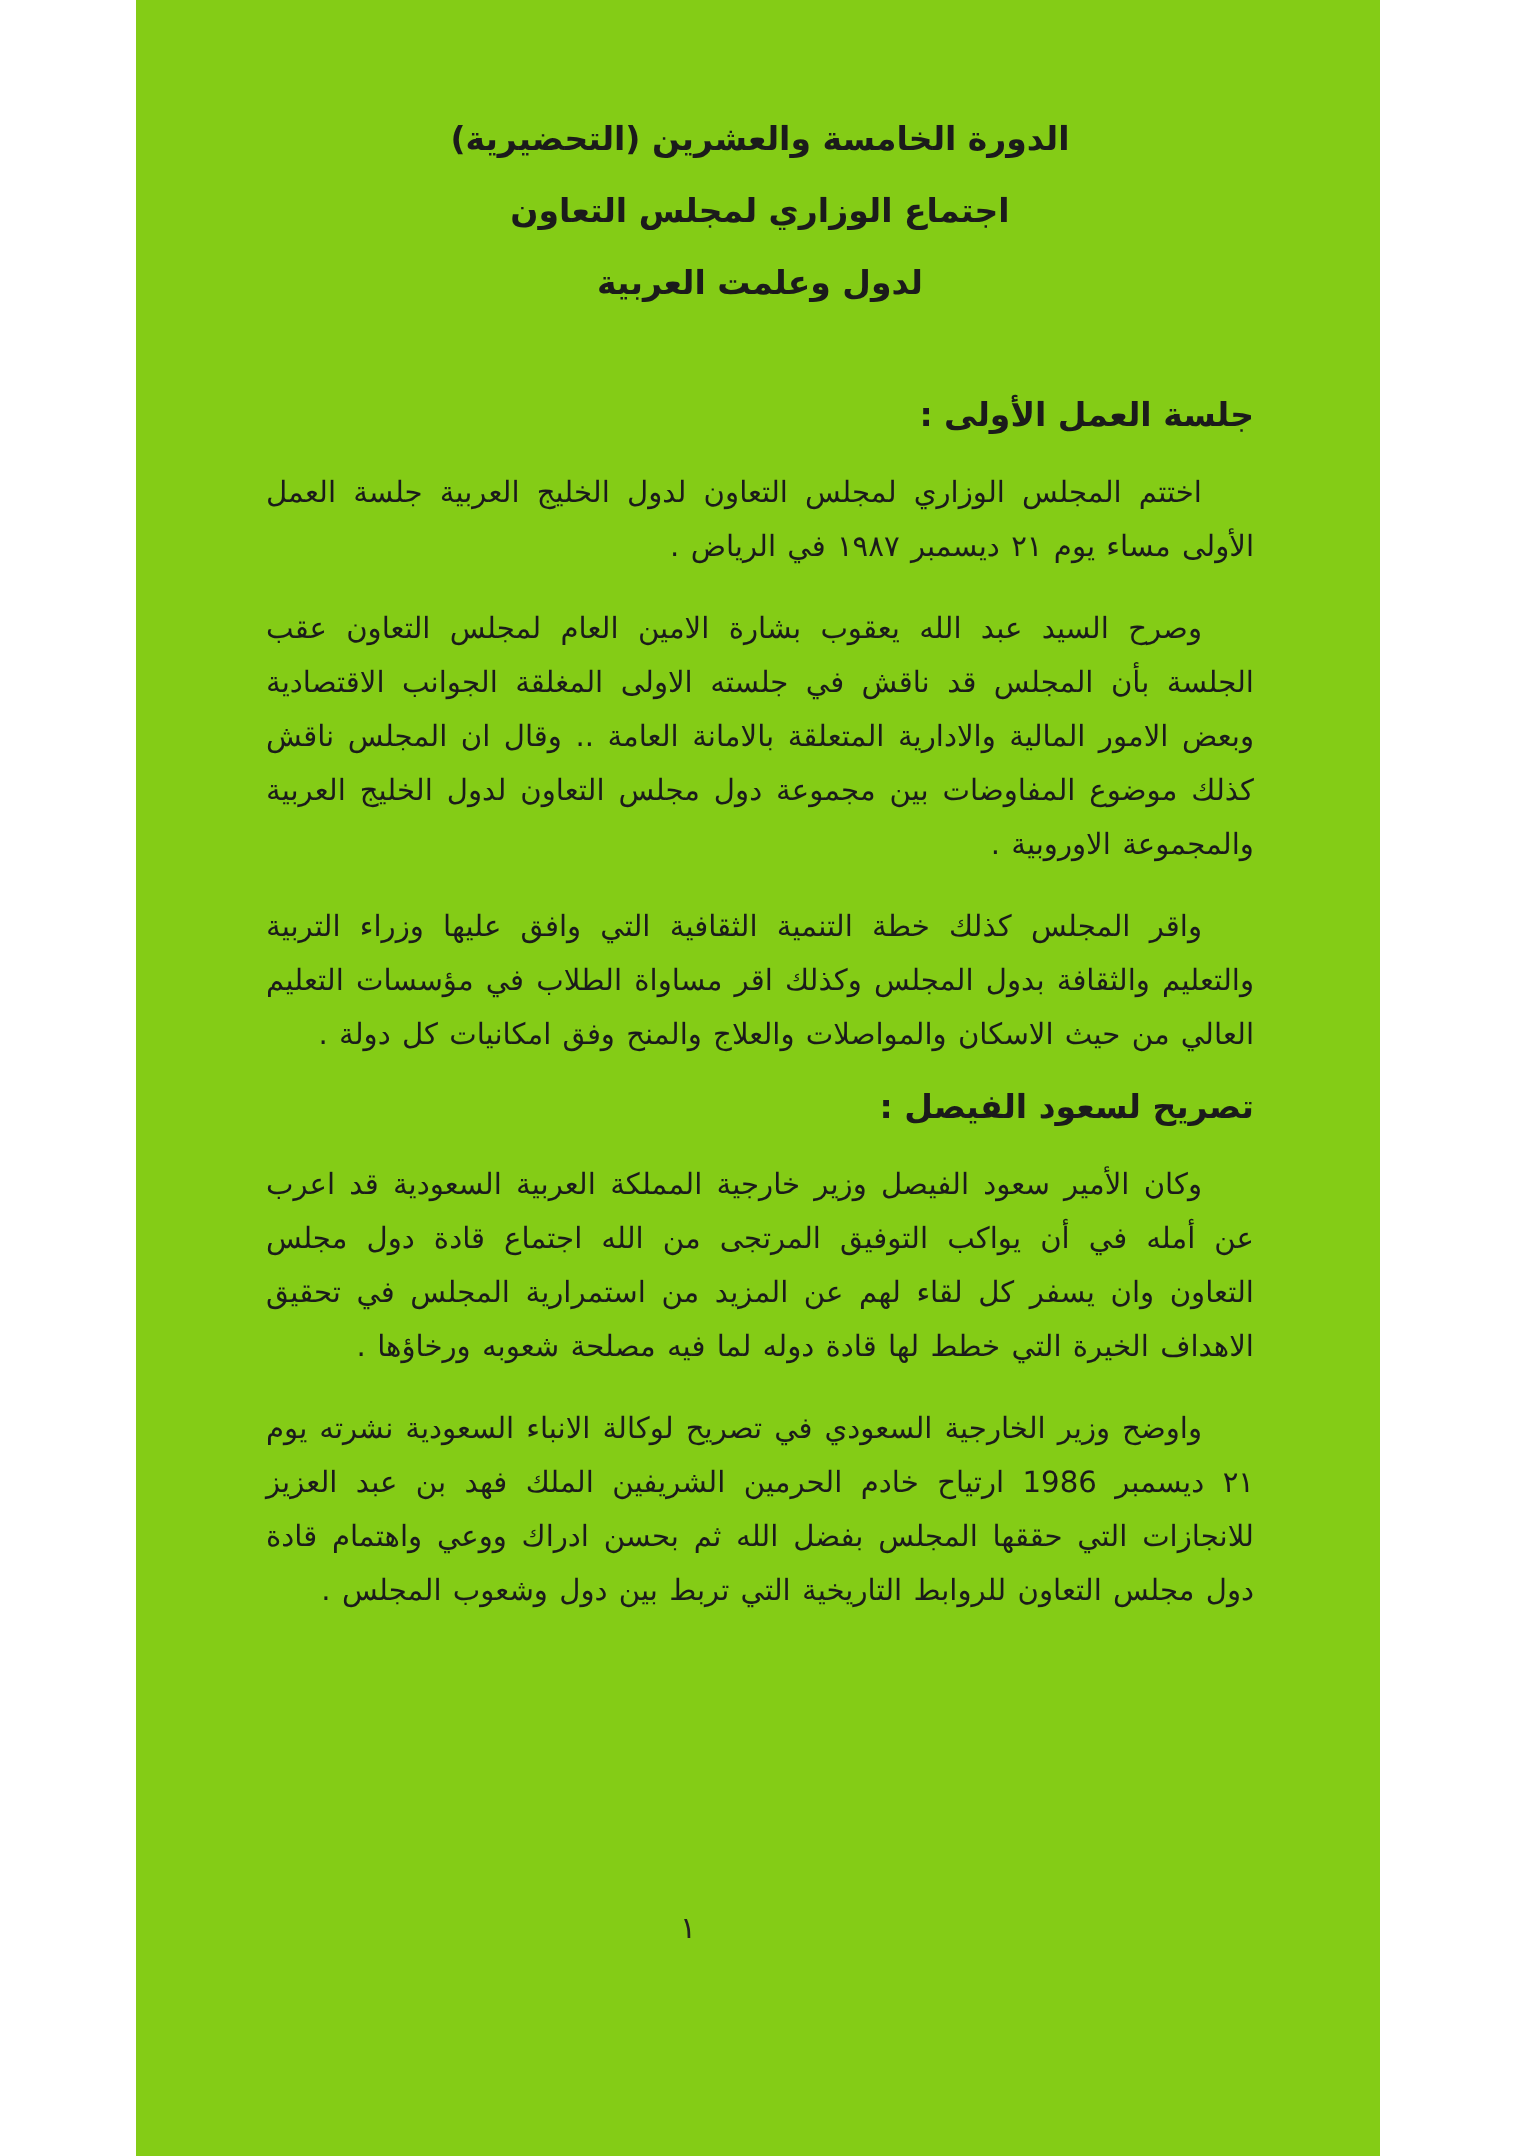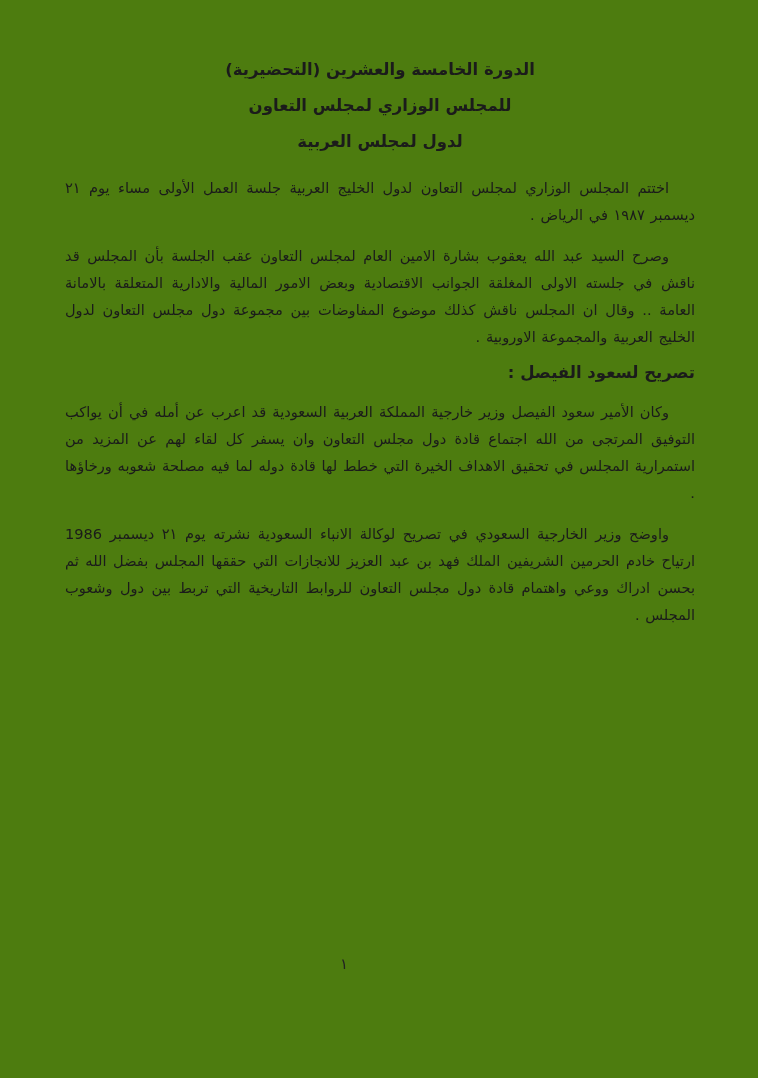--- a/index.html
+++ b/index.html
@@ -2,24 +2,24 @@
 <html lang="ar" dir="rtl"><head>
 <meta charset="utf-8">
 <style>
   html, body {
     margin: 0;
     padding: 0;
     background: #ffffff;
   }
   .page {
     position: relative;
-    width: 758px;
+    width: 622px;
     height: 1078px;
     margin: 0 auto;
-    background: #4d7c0f;
+    background: #84cc16;
     color: #1b1b1b;
     direction: rtl;
     font-family: "DejaVu Sans", sans-serif;
     overflow: hidden;
     box-sizing: border-box;
     padding: 52px 63px 0 65px;
   }
   .doc-header {
     text-align: center;
     font-weight: bold;
@@ -55,29 +55,31 @@
     color: #222;
   }
 </style>
 </head>
 <body>
 
 <div class="page">
 
   <header class="doc-header">
     <div>الدورة الخامسة والعشرين (التحضيرية)</div>
-    <div>للمجلس الوزاري لمجلس التعاون</div>
-    <div>لدول لمجلس العربية</div>
+    <div>اجتماع الوزاري لمجلس التعاون</div>
+    <div>لدول وعلمت العربية</div>
   </header>
 
   <main class="body-text">
 
     <section>
+      <h2 class="sec-heading">جلسة العمل الأولى :</h2>
       <p>اختتم المجلس الوزاري لمجلس التعاون لدول الخليج العربية جلسة العمل الأولى مساء يوم ٢١ ديسمبر ١٩٨٧ في الرياض .</p>
       <p>وصرح السيد عبد الله يعقوب بشارة الامين العام لمجلس التعاون عقب الجلسة بأن المجلس قد ناقش في جلسته الاولى المغلقة الجوانب الاقتصادية وبعض الامور المالية والادارية المتعلقة بالامانة العامة .. وقال ان المجلس ناقش كذلك موضوع المفاوضات بين مجموعة دول مجلس التعاون لدول الخليج العربية والمجموعة الاوروبية .</p>
+      <p>واقر المجلس كذلك خطة التنمية الثقافية التي وافق عليها وزراء التربية والتعليم والثقافة بدول المجلس وكذلك اقر مساواة الطلاب في مؤسسات التعليم العالي من حيث الاسكان والمواصلات والعلاج والمنح وفق امكانيات كل دولة .</p>
     </section>
 
     <section>
       <h2 class="sec-heading second">تصريح لسعود الفيصل :</h2>
       <p>وكان الأمير سعود الفيصل وزير خارجية المملكة العربية السعودية قد اعرب عن أمله في أن يواكب التوفيق المرتجى من الله اجتماع قادة دول مجلس التعاون وان يسفر كل لقاء لهم عن المزيد من استمرارية المجلس في تحقيق الاهداف الخيرة التي خطط لها قادة دوله لما فيه مصلحة شعوبه ورخاؤها .</p>
       <p>واوضح وزير الخارجية السعودي في تصريح لوكالة الانباء السعودية نشرته يوم ٢١ ديسمبر 1986 ارتياح خادم الحرمين الشريفين الملك فهد بن عبد العزيز للانجازات التي حققها المجلس بفضل الله ثم بحسن ادراك ووعي واهتمام قادة دول مجلس التعاون للروابط التاريخية التي تربط بين دول وشعوب المجلس .</p>
     </section>
 
   </main>
 

